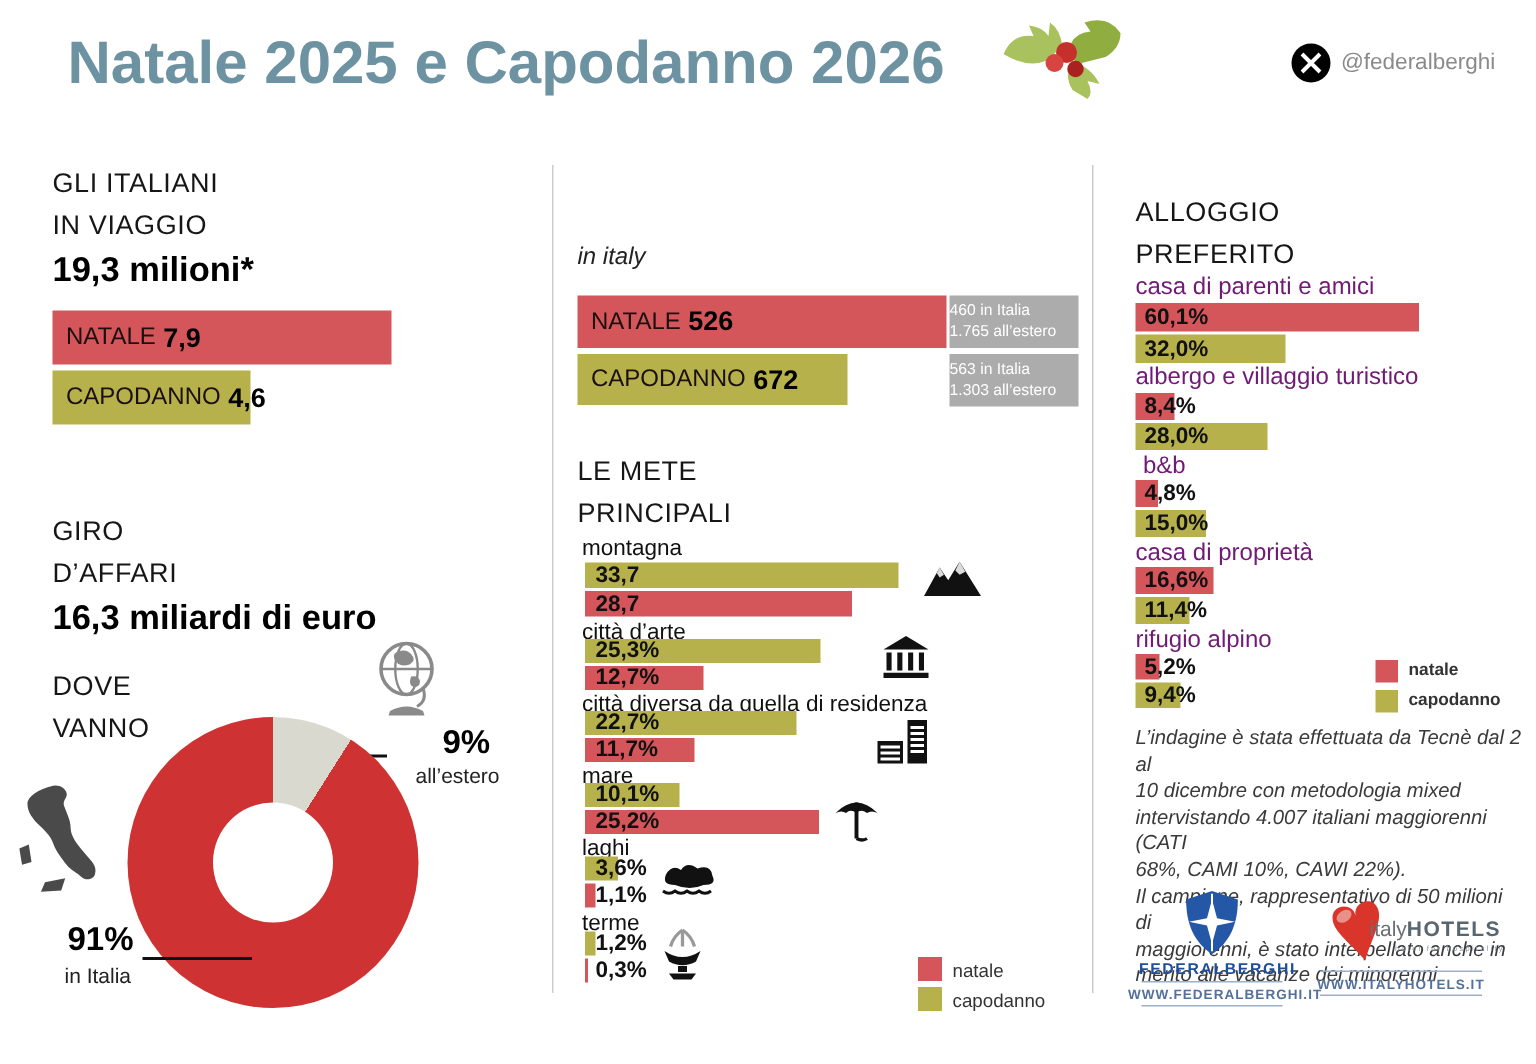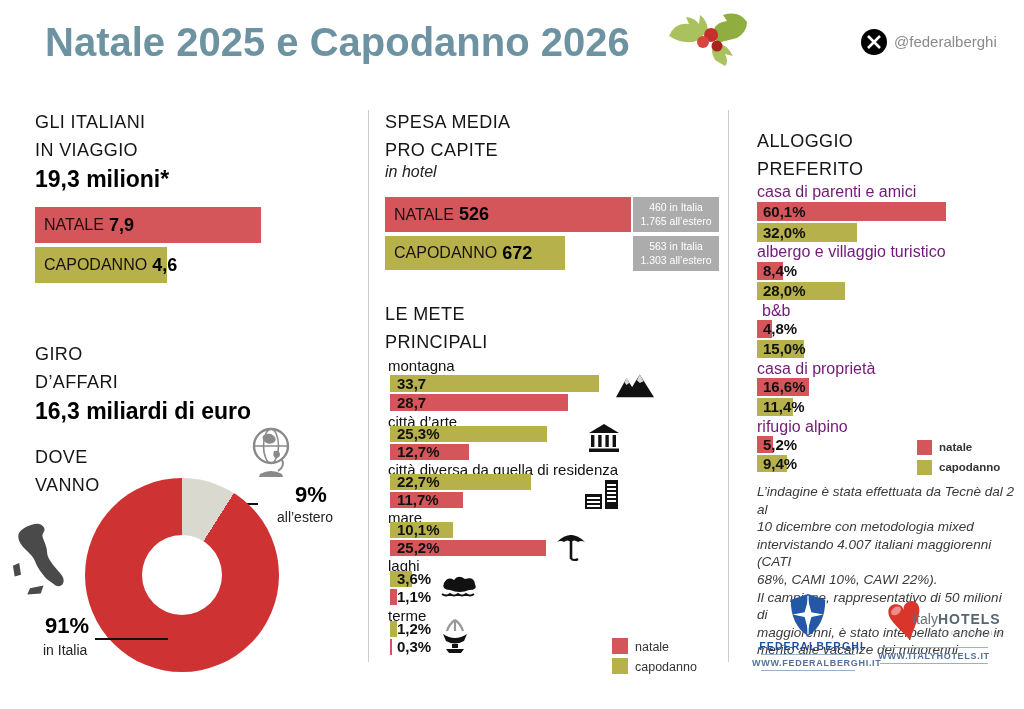--- a/index.html
+++ b/index.html
@@ -10,21 +10,21 @@
   .handle{font-size:15px;color:#8a8a8a;}
   .sec-h{font-size:18px;line-height:28px;color:#161616;letter-spacing:.4px;white-space:pre-line;}
   .sec-strong{font-size:23px;font-weight:bold;color:#000;}
   .vline{width:1px;background:#cccccc;}
   .bar{box-sizing:border-box;}
   .red{background:#D5565A;}
   .olive{background:#B6B14B;}
   .bigbar{height:36px;display:flex;align-items:center;padding-left:9px;font-size:16px;color:#1c0f0f;}
   .bigbar b{font-size:18px;margin-left:5px;color:#000;}
   .note{font-size:13.5px;line-height:17px;color:#222;white-space:pre-line;}
-  .graybox{background:#ACACAC;color:#ffffff;font-size:10.5px;line-height:13.5px;text-align:center;
+  .graybox{background:#ACACAC;color:#ffffff;font-size:10.5px;line-height:13.5px;text-align:left;
            display:flex;flex-direction:column;justify-content:center;white-space:pre-line;}
   .ital{font-style:italic;font-size:16px;color:#222;}
   .mete-label{font-size:15px;color:#111;}
   .mete-val{font-size:15px;font-weight:bold;color:#111;line-height:17px;padding-left:7px;}
   .all-label{font-size:16px;color:#701a75;}
   .all-val{font-size:15px;font-weight:bold;color:#111;line-height:18px;padding-left:6px;}
   .leg-sw{width:16px;height:16px;}
   .leg-t{font-size:12.5px;color:#333;}
   .pct-big{font-size:22px;font-weight:bold;color:#000;}
   .pct-sub{font-size:14px;color:#222;}
@@ -103,23 +103,21 @@
   <div class="abs callout" style="left:95px;top:638px;width:73px;"></div>
   <div class="abs pct-big" style="left:45px;top:613px;">91%</div>
   <div class="abs pct-sub" style="left:43px;top:642px;">in Italia</div>
 
   <svg class="abs" style="left:12px;top:522px;" width="54" height="82" viewBox="0 0 60 90">
     <path d="M24,2 C30,0 35,3 36,7 C37,10 33,12 34,16 C36,22 39,27 39,33 C39,39 44,45 49,51 C54,57 59,61 57,67 C56,71 50,72 47,69 C44,66 39,64 36,60 C33,56 28,50 26,44 C24,38 19,34 15,30 C11,26 7,21 7,15 C7,9 16,4 24,2 Z" fill="#4A4A4A"></path>
     <path d="M20,73 L35,70 L32,79 L17,80 Z" fill="#4A4A4A"></path>
     <path d="M1,48 L8,45 L10,58 L3,60 Z" fill="#4A4A4A"></path>
   </svg>
 
-  <div class="abs sec-h" style="left:385px;top:108px;">SPESA MEDIA
-PRO CAPITE</div>
-  <div class="abs ital" style="left:385px;top:163px;">in hotel</div>
+  <div class="abs ital" style="left:385px;top:163px;">in italy</div>
 
   <div class="abs bar red bigbar" style="left:385px;top:197px;width:246px;height:35px;">
     <span>NATALE</span>
       <b>526</b>
   </div>
   <div class="abs graybox" style="left:633px;top:197px;width:86px;height:35px;">460 in Italia
 1.765 all’estero</div>
 
   <div class="abs bar olive bigbar" style="left:385px;top:236px;width:180px;height:34px;">
     <span>CAPODANNO</span>

